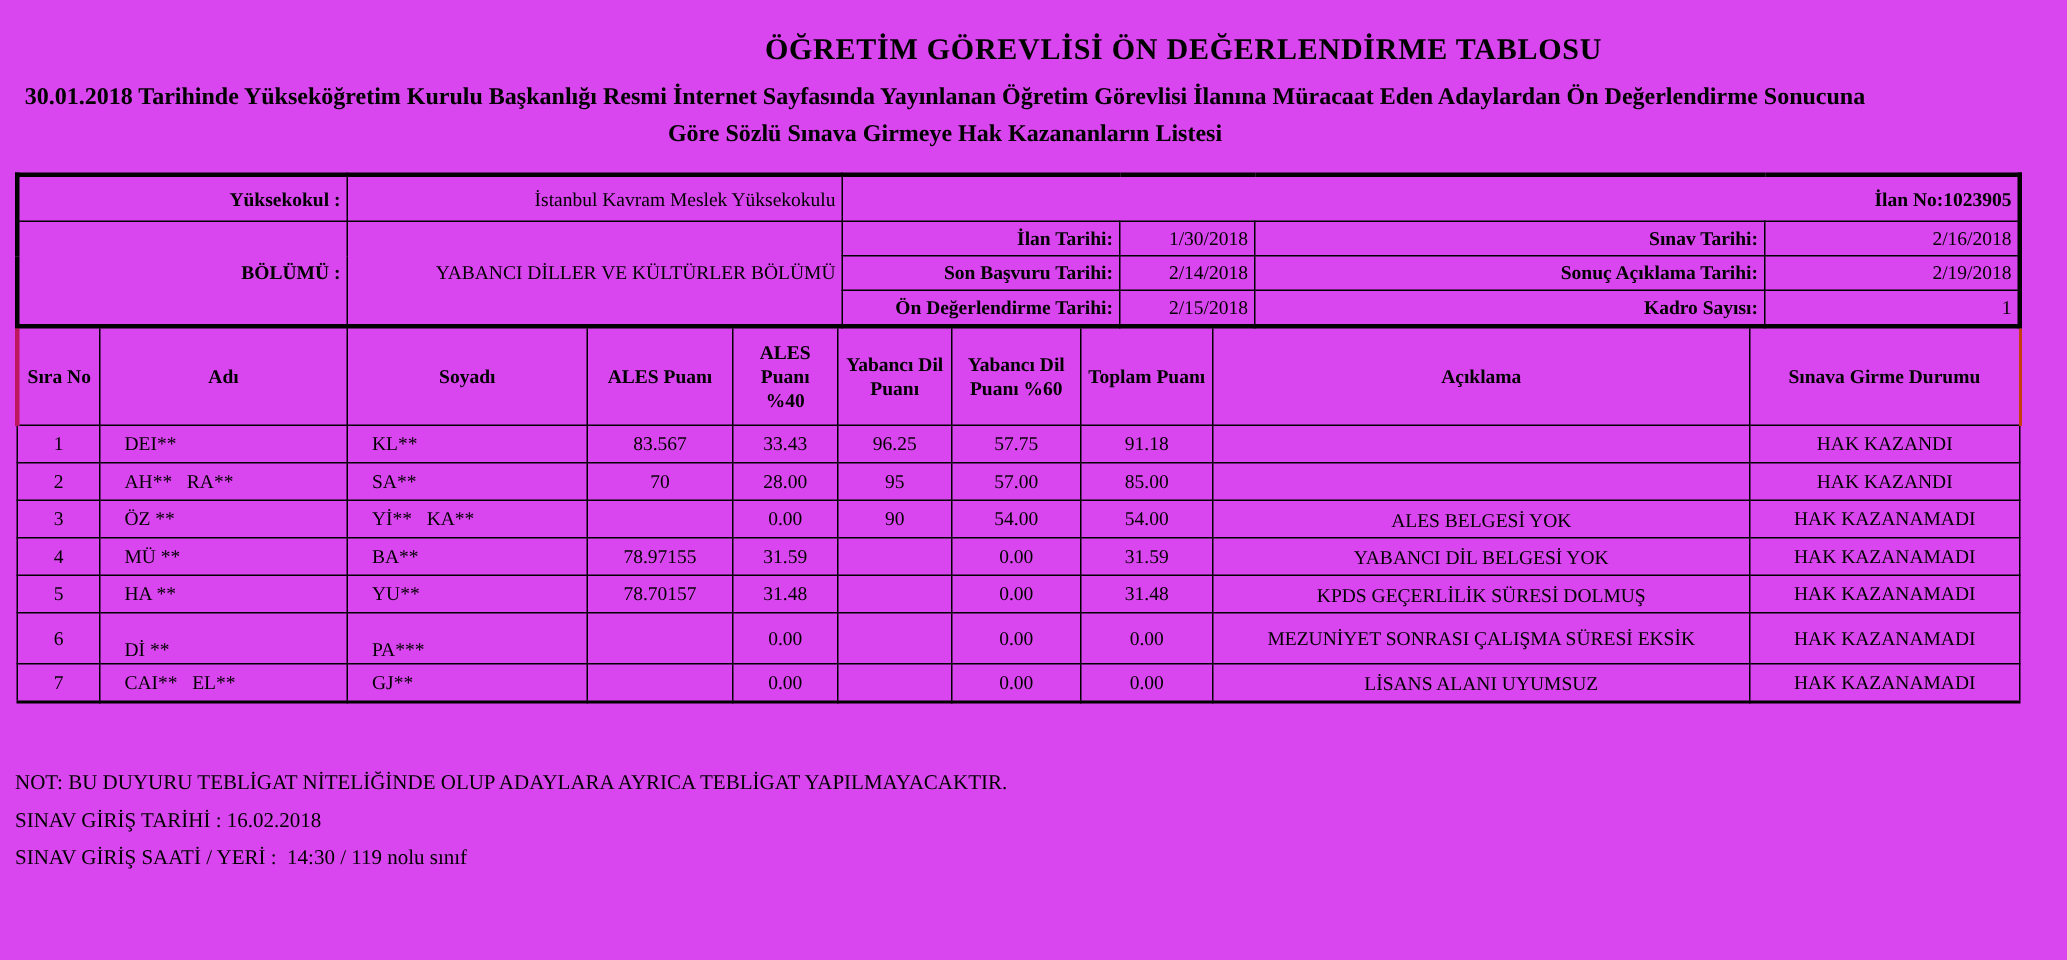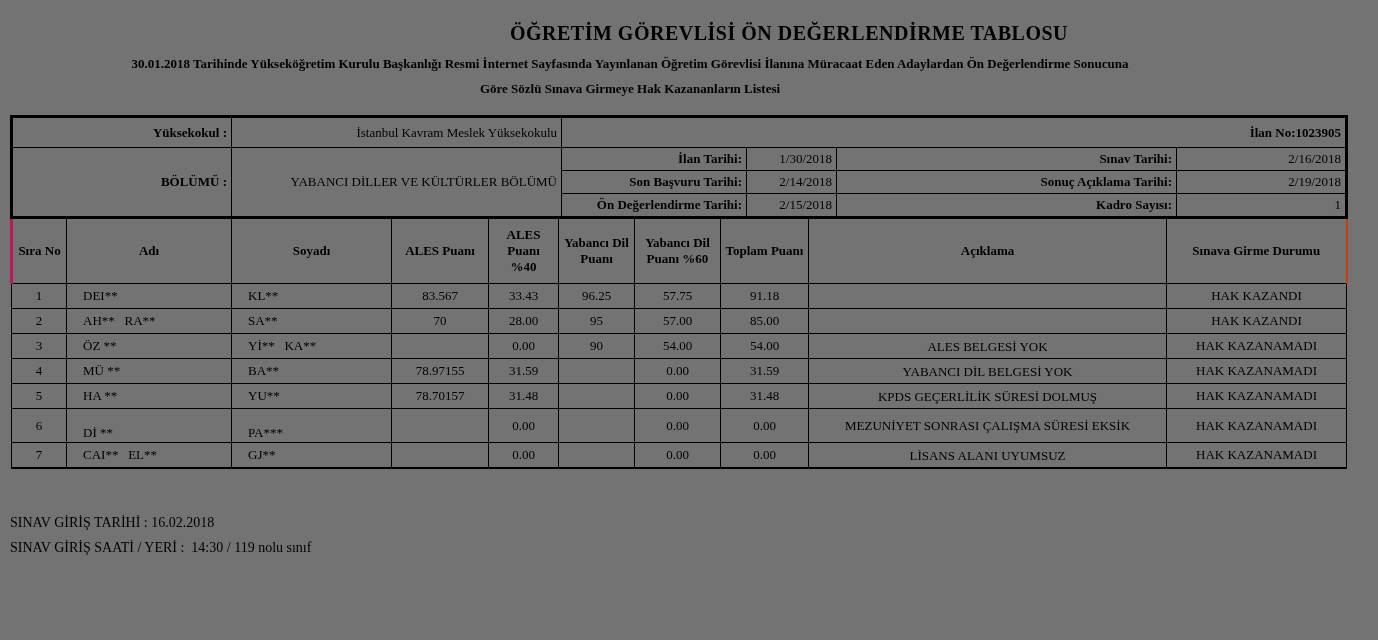--- a/index.html
+++ b/index.html
@@ -1,21 +1,21 @@
 <!DOCTYPE html>
 <html><head>
 <meta charset="utf-8">
 <style>
   html,body{margin:0;padding:0;background:#fff;}
-  .page{position:relative;width:1378px;height:640px;background:#737373;
+  .page{position:relative;width:1378px;height:640px;background:#d946ef;
         font-family:"Liberation Serif","DejaVu Serif",serif;color:#000;}
   .title{position:absolute;top:22px;left:0;width:1178px;padding-left:200px;
          text-align:center;font-size:20px;font-weight:bold;letter-spacing:.5px;}
   .subtitle{position:absolute;left:0;width:1260px;text-align:center;
-            font-size:13px;font-weight:bold;}
+            font-size:16px;font-weight:bold;}
   .sub1{top:56px;} .sub2{top:81px;}
   .tables{position:absolute;top:115px;left:10px;width:1335px;}
   table{border-collapse:collapse;table-layout:fixed;width:1335px;font-size:13px;}
   td,th{border:1px solid #000;padding:0 4px;overflow:hidden;vertical-align:middle;}
   
   .info{border-top:3px solid #000;border-left:3px solid #000;border-right:3px solid #000;
         border-bottom:3px solid #000;}
   .info td{height:22px;text-align:right;}
   .info tr.r1 td{height:29px;}
   .info .lbl{font-weight:bold;}
@@ -191,17 +191,18 @@
         <td>0.00</td>
         <td>0.00</td>
         <td><span class="wrap">LİSANS ALANI UYUMSUZ</span></td>
         <td>HAK KAZANAMADI</td>
       </tr>
     </tbody>
       </table>
   </div>
 
   <div class="notes">
+    <div class="note">NOT: BU DUYURU TEBLİGAT NİTELİĞİNDE OLUP ADAYLARA AYRICA TEBLİGAT YAPILMAYACAKTIR.</div>
     <div class="note">SINAV GİRİŞ TARİHİ : 16.02.2018</div>
     <div class="note">SINAV GİRİŞ SAATİ / YERİ :  14:30 / 119 nolu sınıf</div>
   </div>
 
 </div>
 
 </body></html>

